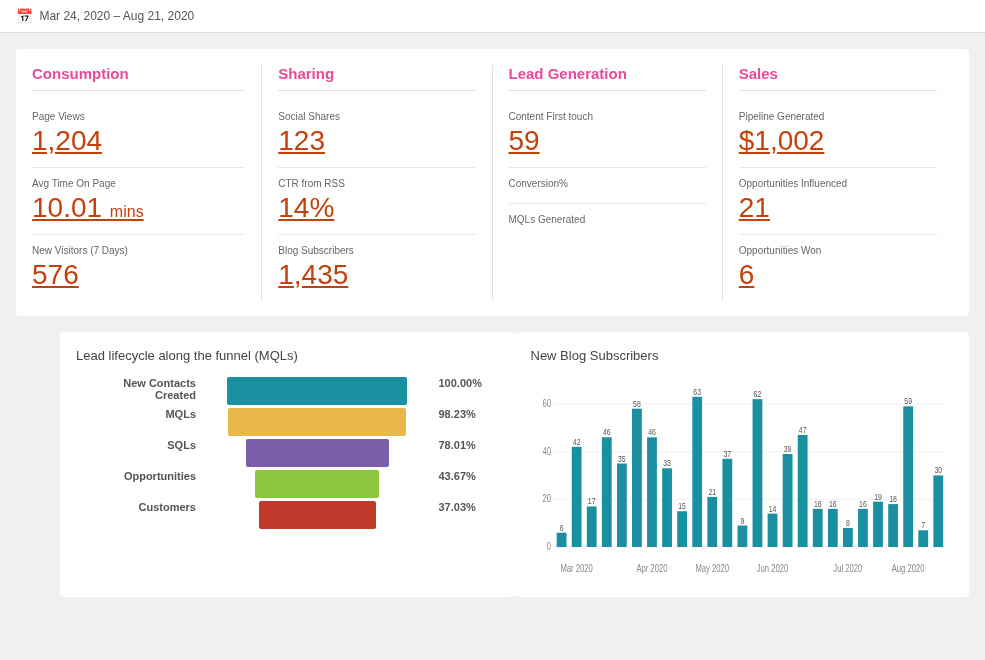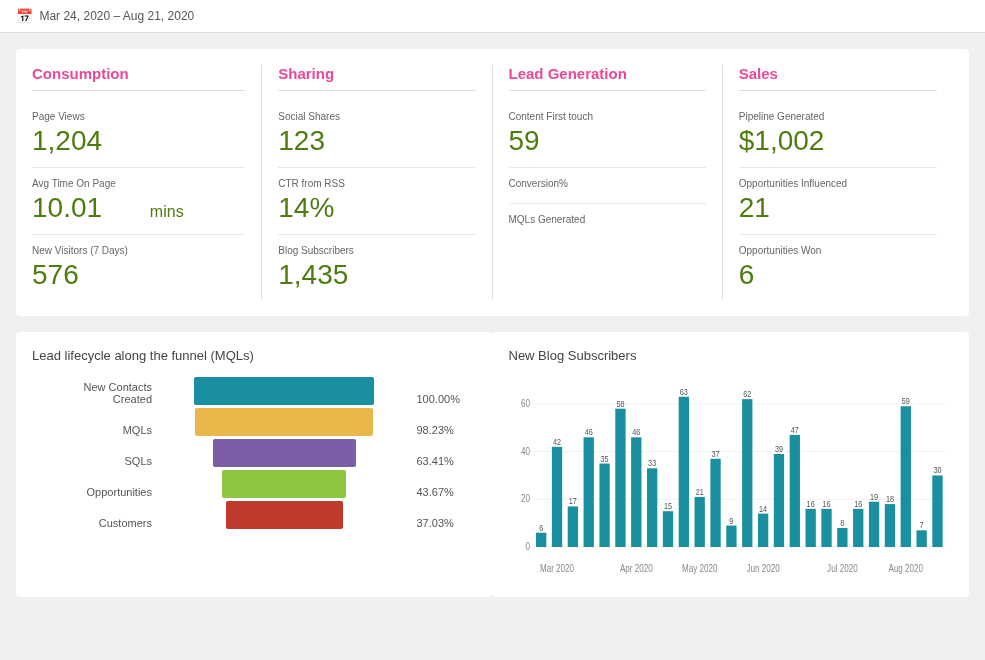--- a/index.html
+++ b/index.html
@@ -59,31 +59,32 @@
     }
     .metric-card:last-child { border-bottom: none; }
     .metric-label {
       font-size: 10px;
       color: #666;
       margin-bottom: 4px;
     }
     .metric-value {
       font-size: 28px;
       font-weight: 300;
-      color: #4d7c0f;
+      color: #c2410c;
       line-height: 1.1;
+      text-decoration: underline;
     }
     .metric-value .unit {
       font-size: 16px;
       font-weight: 300;
-      margin-left: 40px;
     }
     .charts-row {
       display: grid;
       grid-template-columns: 1fr 1fr;
+      margin-left: 44px;
     }
     .chart-card {
       background: #fff;
       border-radius: 4px;
       padding: 16px;
     }
     .chart-title {
       font-size: 13px;
       font-weight: 500;
       color: #444;
@@ -91,22 +92,23 @@
     }
     
     .funnel-container {
       display: flex;
       flex-direction: column;
       gap: 3px;
       padding: 0 10px;
     }
     .funnel-row {
       display: flex;
-      align-items: flex-end;
+      align-items: flex-start;
       gap: 8px;
+      font-weight: bold;
     }
     .funnel-label {
       width: 110px;
       text-align: right;
       font-size: 11px;
       color: #555;
       flex-shrink: 0;
     }
     .funnel-bar-wrap {
       flex: 1;
@@ -251,21 +253,21 @@
             <div class="funnel-bar-wrap">
               <div class="funnel-bar" style="width: 178.23px; background-color: rgb(232, 184, 75);"></div>
             </div>
             <div class="funnel-pct">98.23%</div>
           </div>
           <div class="funnel-row">
             <div class="funnel-label">SQLs</div>
             <div class="funnel-bar-wrap">
               <div class="funnel-bar" style="width: 143.41px; background-color: rgb(123, 94, 167);"></div>
             </div>
-            <div class="funnel-pct">63.41%</div>
+            <div class="funnel-pct">78.01%</div>
           </div>
           <div class="funnel-row">
             <div class="funnel-label">Opportunities</div>
             <div class="funnel-bar-wrap">
               <div class="funnel-bar" style="width: 123.67px; background-color: rgb(141, 198, 63);"></div>
             </div>
             <div class="funnel-pct">43.67%</div>
           </div>
           <div class="funnel-row">
             <div class="funnel-label">Customers</div>

